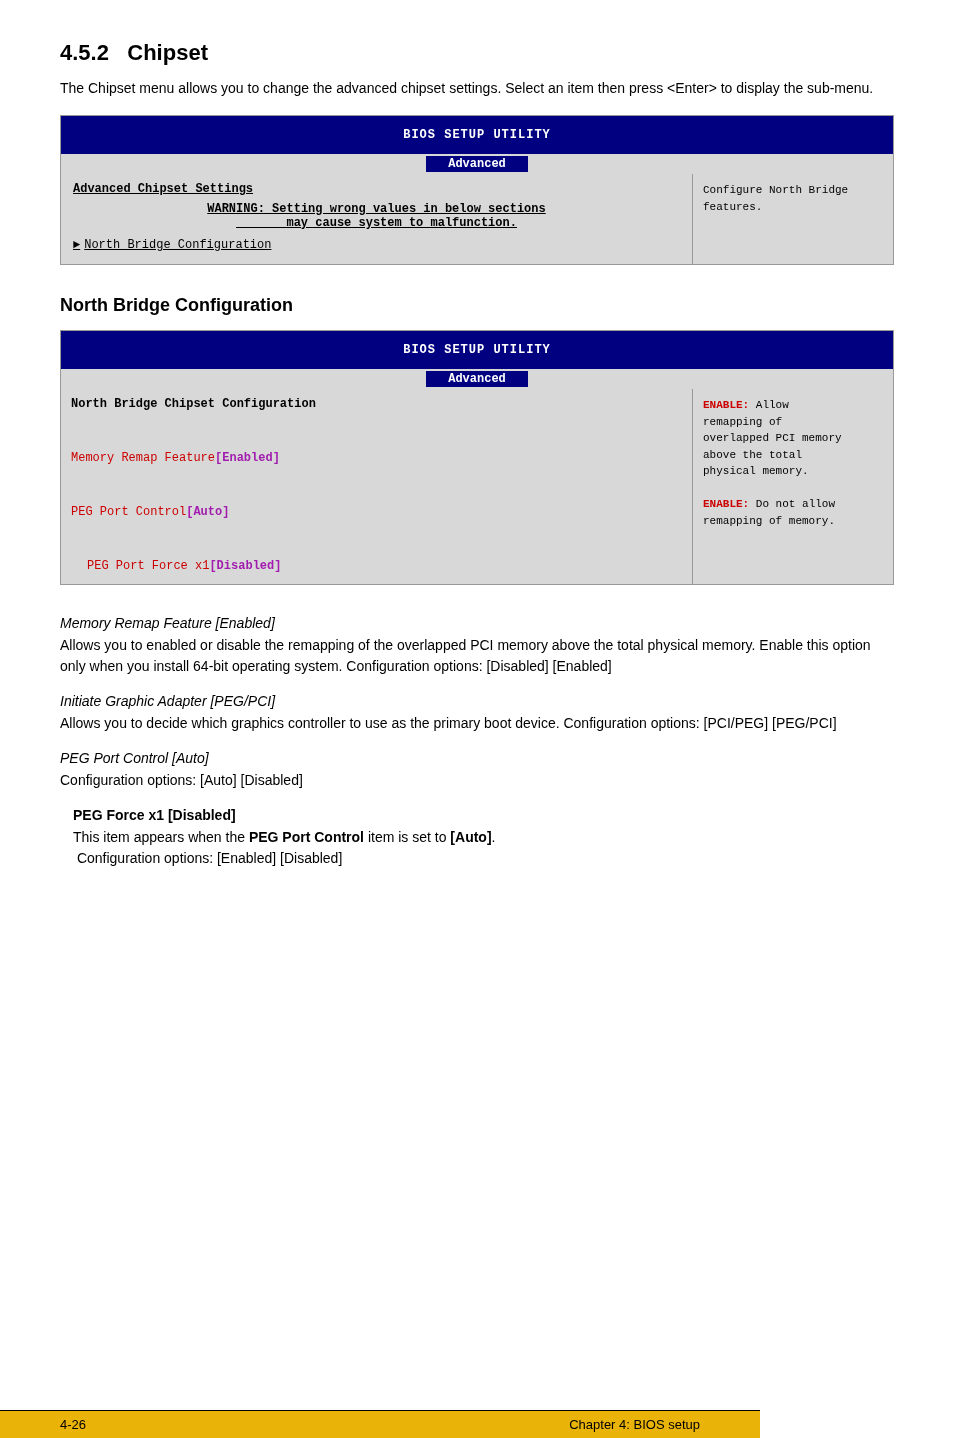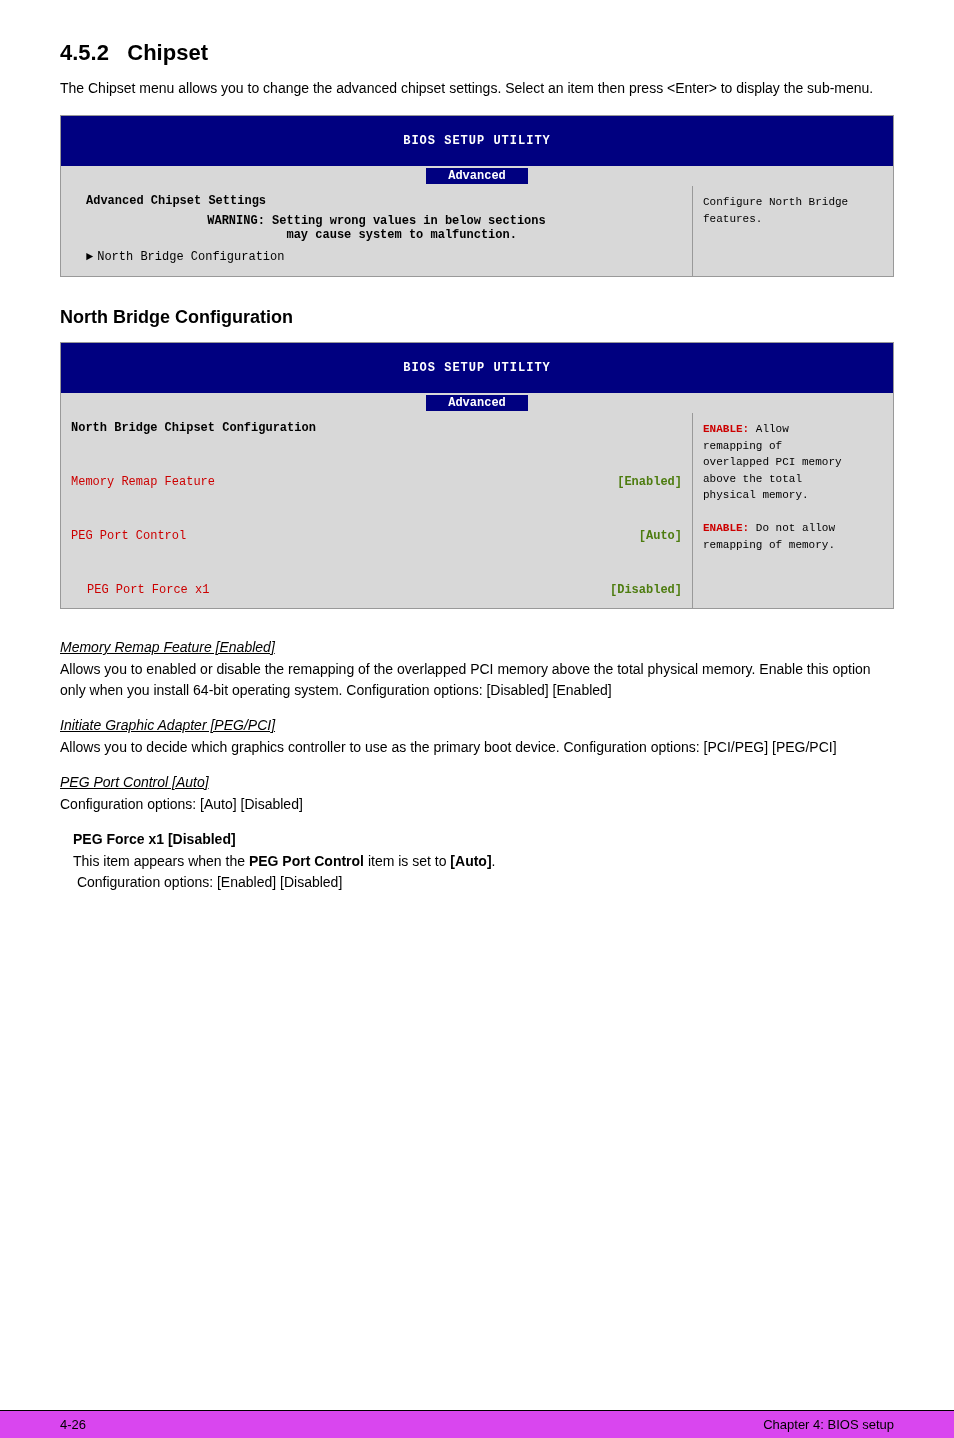--- a/index.html
+++ b/index.html
@@ -31,21 +31,21 @@
       background: #d8d8d8;
       margin-bottom: 30px;
       font-family: 'Courier New', Courier, monospace;
       font-size: 12px;
     }
 
     .bios-header {
       background: #000080;
       color: #fff;
       text-align: center;
-      padding: 18px 0;
+      padding: 12px 0;
       font-family: 'Courier New', Courier, monospace;
       font-size: 12px;
       font-weight: bold;
       letter-spacing: 1px;
     }
 
     .bios-tab-row {
       background: #d8d8d8;
       display: flex;
       justify-content: center;
@@ -61,22 +61,23 @@
       font-weight: bold;
     }
 
     .bios-content {
       display: flex;
       background: #d8d8d8;
     }
 
     .bios-left {
       flex: 1;
-      padding: 8px 25px;
+      padding: 8px 12px;
       border-right: 1px solid #999;
+      text-decoration: underline;
     }
 
     .bios-right {
       width: 200px;
       padding: 8px 10px;
       font-size: 11px;
       color: #000;
     }
 
     .bios-section-title {
@@ -121,33 +122,32 @@
 
     .bios-nb-right {
       width: 200px;
       padding: 8px 10px;
       font-size: 11px;
       color: #000;
     }
 
     .bios-field-row {
       display: flex;
-      justify-content: space-between;
       font-family: 'Courier New', Courier, monospace;
       font-size: 12px;
       margin-bottom: 3px;
       margin-top: 40px;
     }
 
     .bios-field-label {
       color: #c00;
     }
 
     .bios-field-value {
-      color: #4d7c0f;
+      color: #a21caf;
       font-weight: bold;
     }
 
     .bios-field-row.nested {
       padding-left: 16px;
     }
 
     .bios-right-text {
       font-family: 'Courier New', Courier, monospace;
       font-size: 11px;
@@ -167,21 +167,20 @@
       margin-top: 10px;
     }
 
     
     .desc-section {
       margin-bottom: 16px;
     }
 
     .desc-title {
       font-style: italic;
-      text-decoration: underline;
       font-size: 14px;
       margin-bottom: 4px;
     }
 
     .desc-body {
       font-size: 14px;
       line-height: 1.5;
     }
 
     
@@ -199,27 +198,27 @@
     .sub-item-body {
       font-size: 14px;
       line-height: 1.5;
     }
 
     
     .page-footer {
       position: fixed;
       bottom: 0;
       left: 0;
-      width: 954px;
+      width: 760px;
       border-top: 1px solid #000;
       display: flex;
       justify-content: space-between;
       padding: 6px 60px;
       font-size: 13px;
-      background: #d946ef;
+      background: #eab308;
     }
   </style>
 </head>
 <body>
 
 <h2>
   <span>4.5.2</span>&nbsp;&nbsp;&nbsp;<span>Chipset</span>
 </h2>
 
 <p class="intro-text">The Chipset menu allows you to change the advanced chipset settings. Select an item then press &lt;Enter&gt; to display the sub-menu.</p>

